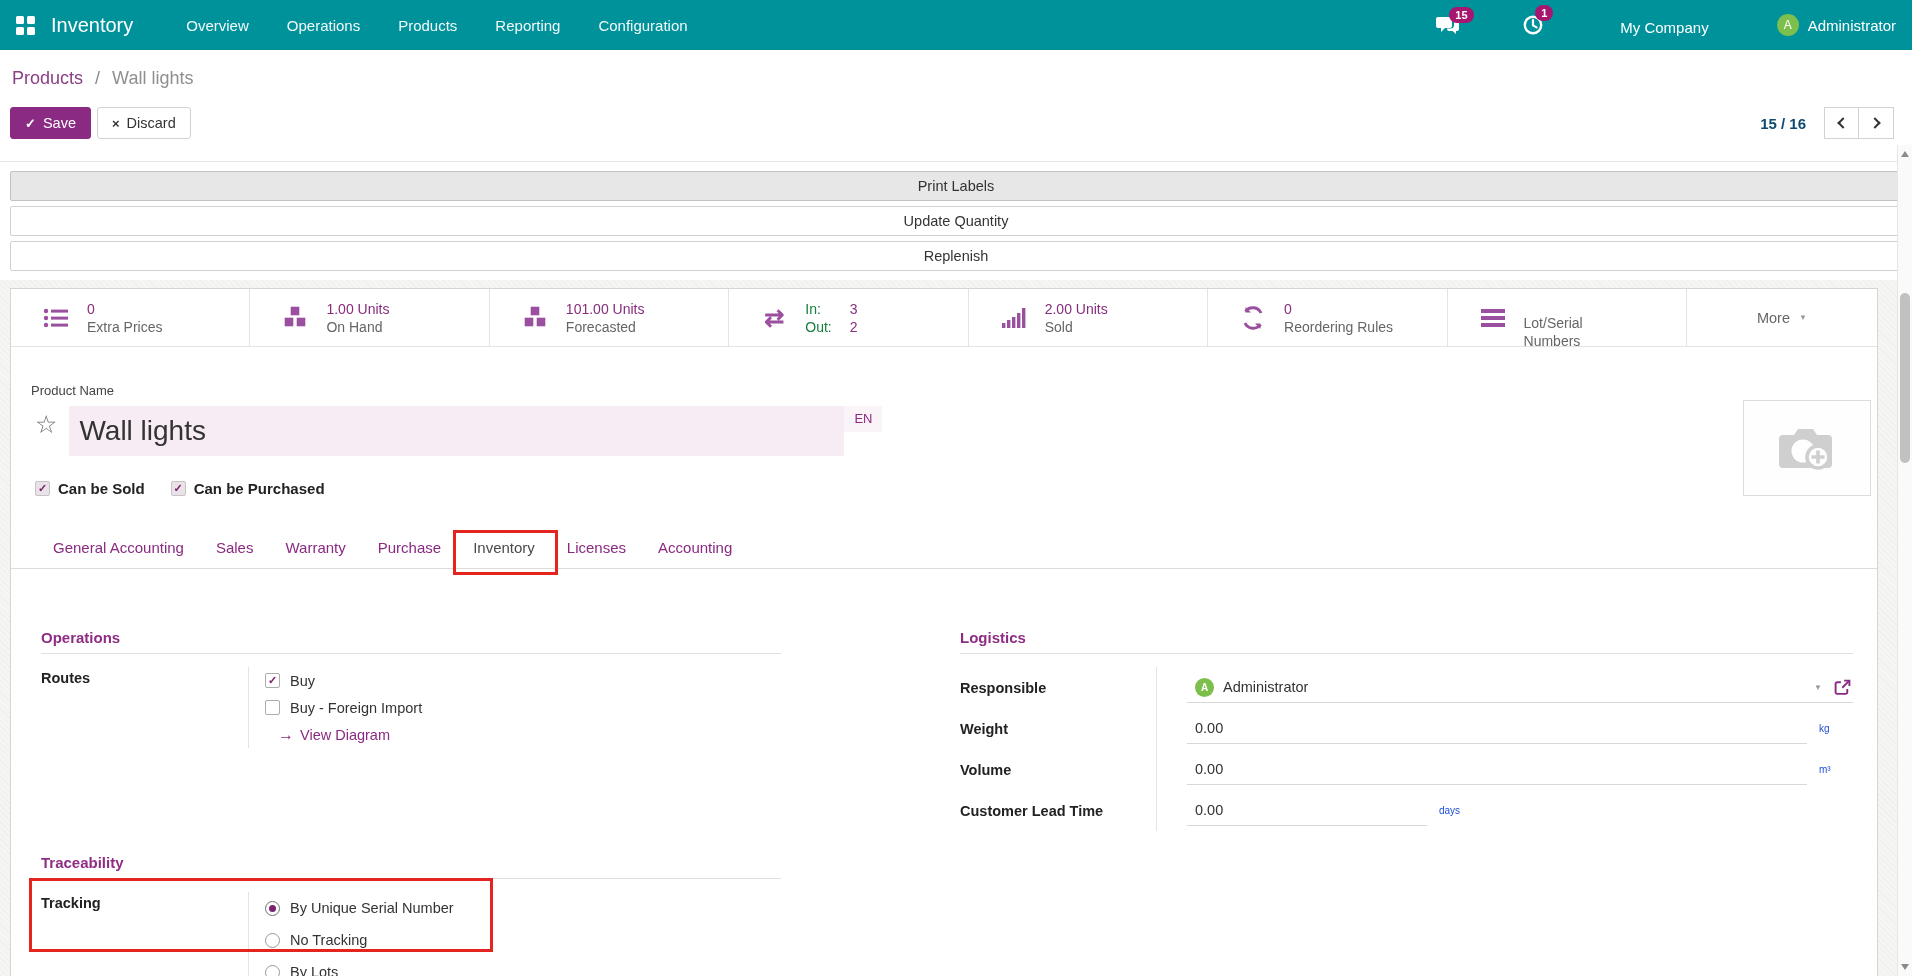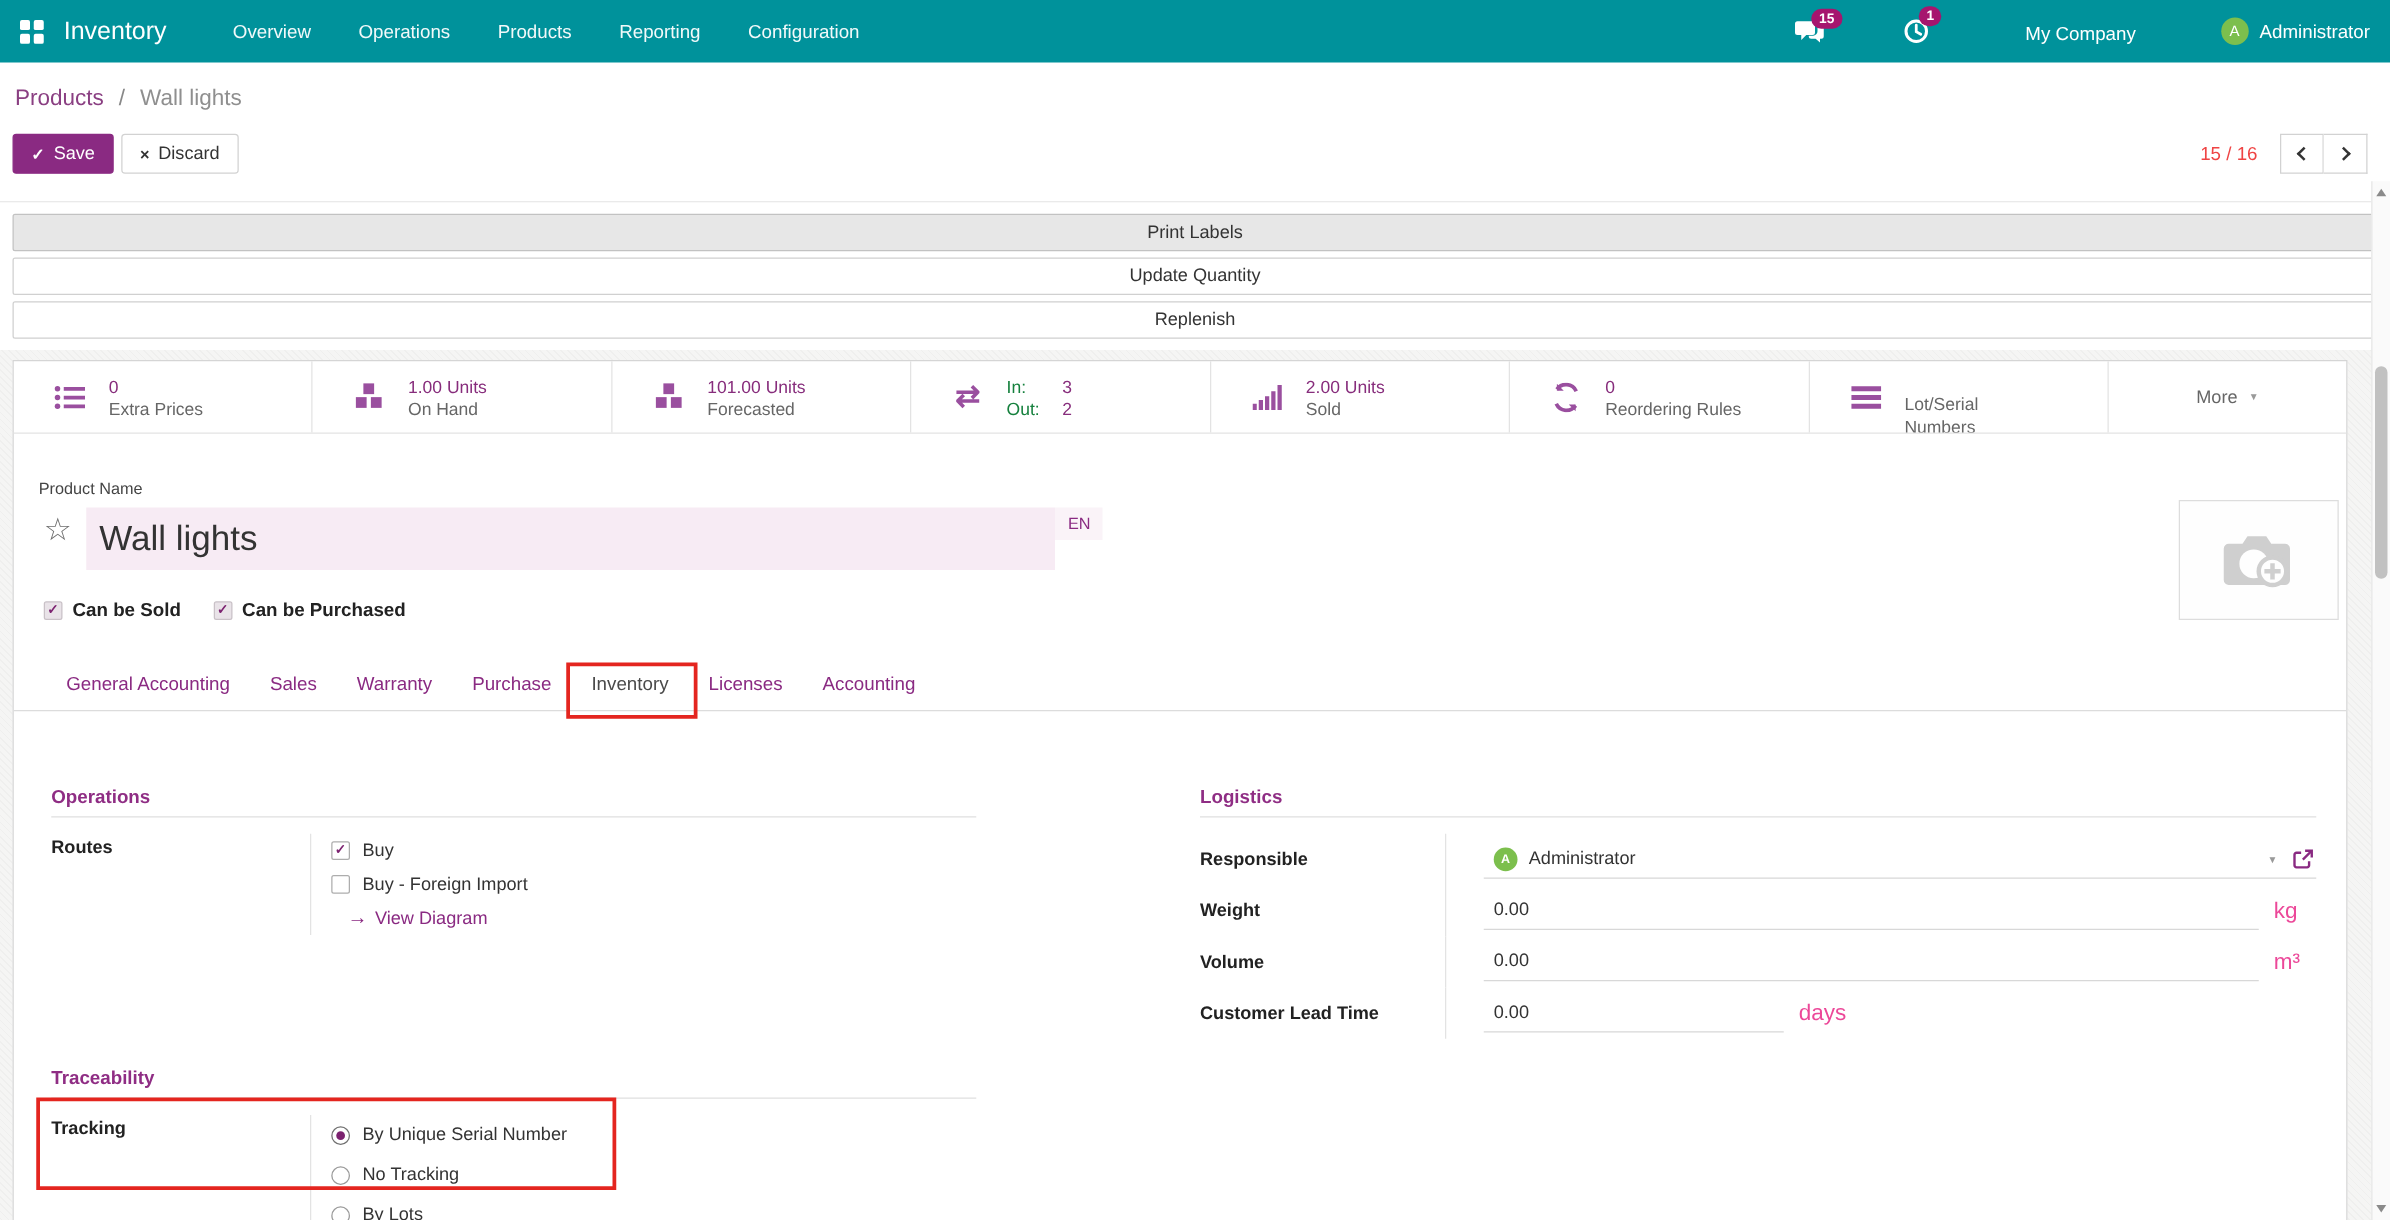--- a/index.html
+++ b/index.html
@@ -25,21 +25,21 @@
   .breadcrumb-row { padding:18px 12px 2px 12px; font-size:18px; }
   .bc-parent { color:#8a3f82; cursor:pointer; }
   .bc-sep { color:#888; margin:0 7px; }
   .bc-current { color:#8f8f8f; }
   .control-row { display:flex; align-items:center; justify-content:space-between; padding:16px 10px 22px 10px; border-bottom:1px solid #e4e4e4; }
   .cp-left { display:flex; gap:6px; }
   .btn { font-size:14.5px; padding:7px 14px; border:1px solid #d2d2d2; background:#fff; color:#333; border-radius:3px; cursor:pointer; font-family:inherit; display:flex; align-items:center; gap:7px; }
   .btn-primary { background:#8a2a82; border-color:#8a2a82; color:#fff; }
   .btn .bicon { font-size:13px; font-weight:bold; }
   .pager { display:flex; align-items:center; gap:18px; margin-right:8px; }
-  .pager-count { font-size:15px; color:#ef4444; }
+  .pager-count { font-size:15px; color:#0c4a6e;font-weight:bold; }
   .pager-btns { display:flex; }
   .pager-btn { width:35px; height:32px; border:1px solid #d2d2d2; background:#fff; display:flex; align-items:center; justify-content:center; cursor:pointer; }
   .pager-btn + .pager-btn { border-left:none; }
   .chev { width:8px; height:8px; border-right:2.5px solid #333; border-bottom:2.5px solid #333; }
   .chev.left { transform:rotate(135deg); margin-left:3px; }
   .chev.right { transform:rotate(-45deg); margin-right:3px; }
 
   
   .action-row { display:flex; gap:5px; padding:9px 10px; background:#fff;flex-direction:column; }
   .action-btn { font-size:14.5px; padding:6px 13px; border:1px solid #d0d0d0; background:#fff; color:#333; border-radius:2px; cursor:pointer; font-family:inherit; }
@@ -107,21 +107,21 @@
   .trace-section { margin-top:106px; position:relative; }
   .annotation-tracking { position:absolute; left:-12px; top:24px; width:464px; height:74px; border:3px solid #e4251f; pointer-events:none; z-index:5; }
 
   
   .l-row { display:flex; align-items:center; height:41px; }
   .l-label { width:196px; flex:none; font-weight:bold; font-size:14.5px; color:#222; cursor:default; }
   .l-content { border-left:1px solid #e3e3e3; padding-left:30px; align-self:stretch; display:flex; align-items:center; flex:1; }
   .l-field { border-bottom:1px solid #d8d8d8; height:31px; display:flex; align-items:center; padding-left:8px; flex:1; }
   .l-field.short { flex:none; width:240px; }
   .l-input { border:none; outline:none; font-size:14.5px; color:#333; width:100%; background:transparent; font-family:inherit; }
-  .l-unit { margin-left:12px; color:#ec4899; font-size:18px; flex:none; }
+  .l-unit { margin-left:12px; color:#1d4ed8; font-size:10px; flex:none; }
   .l-unit.fixed { width:34px; }
   .resp-avatar { width:19px; height:19px; border-radius:50%; background:#7cbf4d; color:#fff; font-size:10px; font-weight:bold; display:flex; align-items:center; justify-content:center; flex:none; }
   .resp-name { margin-left:9px; font-size:14.5px; color:#333; }
   .resp-caret { margin-left:auto; font-size:8px; color:#999; cursor:pointer; }
   .ext-link { margin-left:12px; margin-right:2px; cursor:pointer; display:flex; }
 
   
   .scrollbar { position:absolute; top:145px; right:0; bottom:0; width:15px; background:#fafafa; border-left:1px solid #e6e6e6; z-index:10; }
   .scroll-arrow { position:absolute; left:3px; width:0; height:0; border-left:4px solid transparent; border-right:4px solid transparent; cursor:pointer; }
   .scroll-arrow.up { top:6px; border-bottom:6px solid #8a8a8a; }

